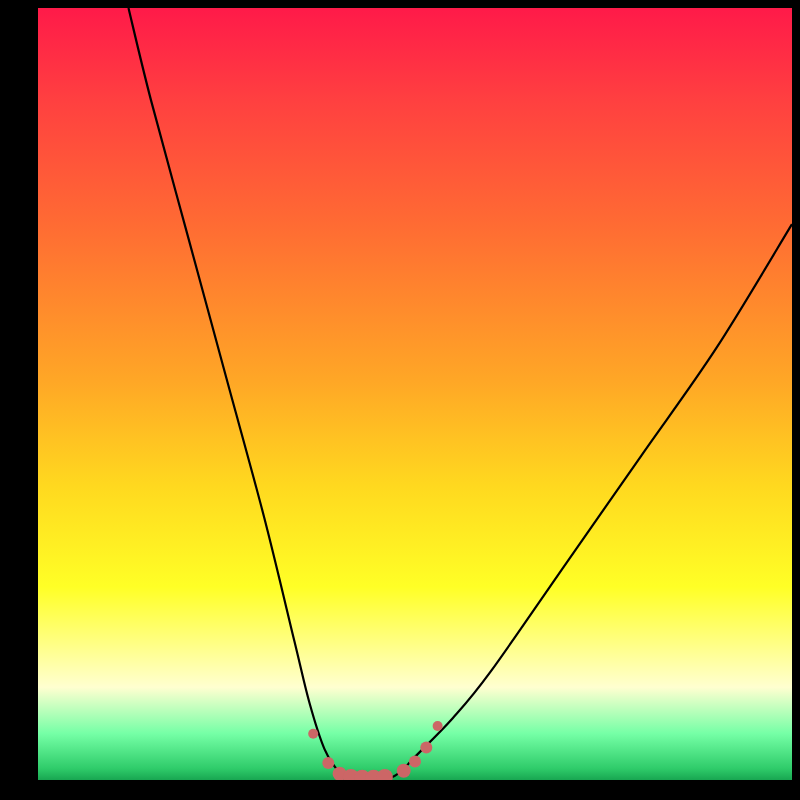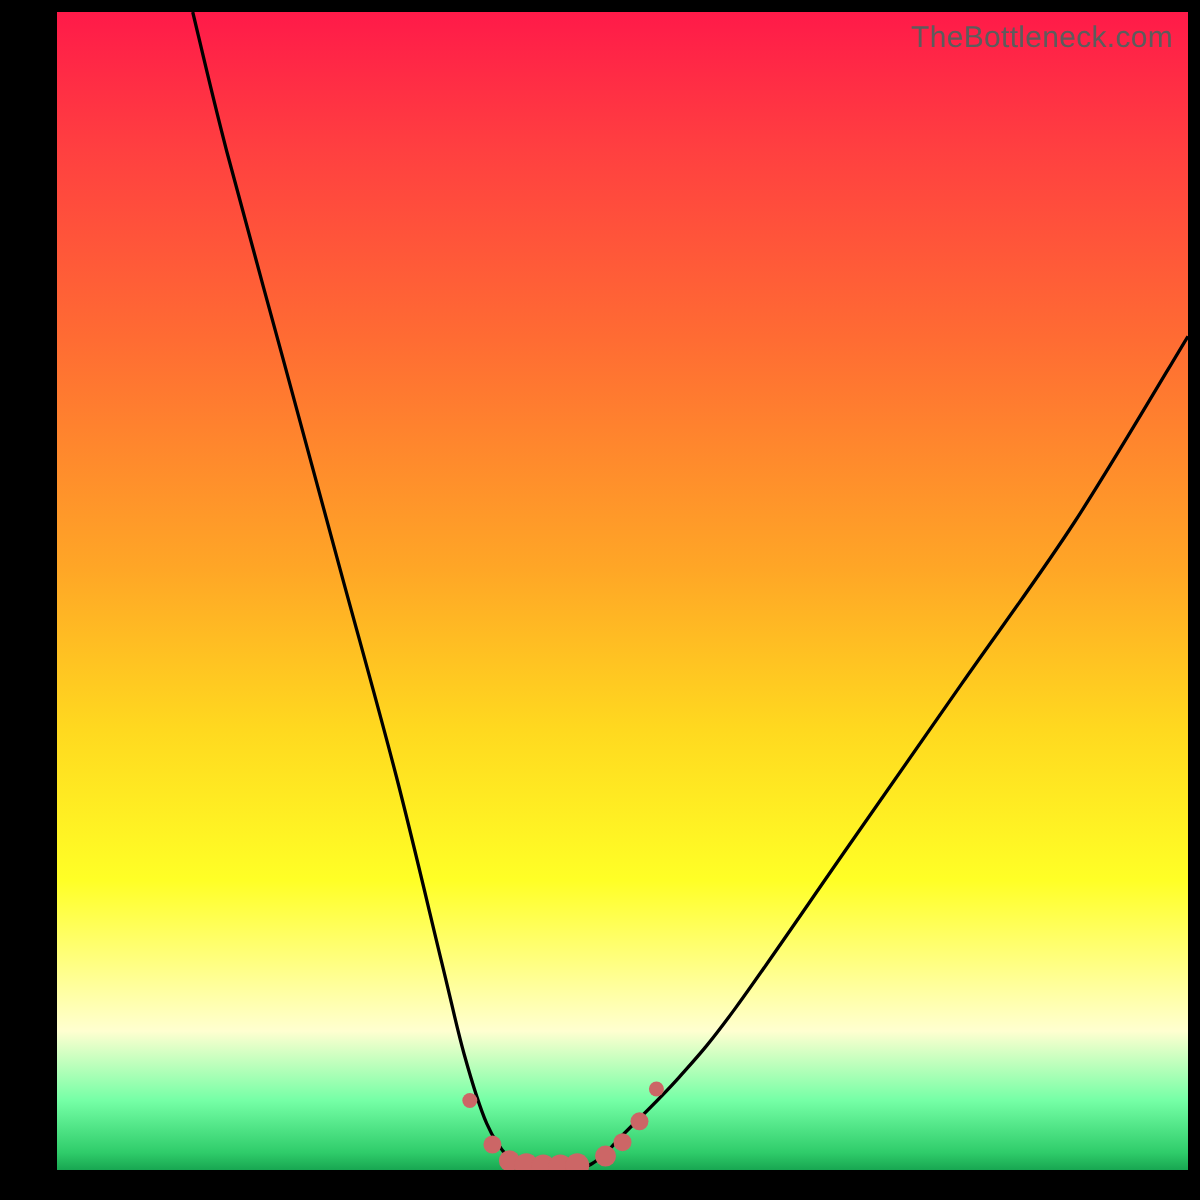--- a/index.html
+++ b/index.html
@@ -52,21 +52,20 @@
     left: 0; top: 0;
     width: 754px;
     height: 772px;
   }
 </style>
 </head>
 <body>
 
 <div class="frame">
   <div class="plot">
-    <div class="watermark">TheBottleneck.com</div>
     <svg class="curve" viewBox="0 0 754 772" preserveAspectRatio="none">
       <path fill="none" stroke="#000" stroke-width="2.2" d="M 90.47999999999999,0 C 94.24999999999999,15.439999999999998 103.04666666666665,54.039999999999985 113.1,92.63999999999999 C 123.15333333333334,131.23999999999998 138.23333333333335,185.28000000000003 150.8,231.60000000000002 C 163.36666666666667,277.92 175.93333333333334,324.24 188.5,370.56 C 201.06666666666666,416.88 214.89,465.7733333333333 226.2,509.52 C 237.51,553.2666666666667 248.82000000000002,602.16 256.36,633.04 C 263.90000000000003,663.92 266.41333333333336,676.7866666666666 271.44,694.8 C 276.46666666666664,712.8133333333333 281.49333333333334,729.54 286.52,741.12 C 291.5466666666666,752.7 296.5733333333334,759.1333333333333 301.6,764.28 C 306.62666666666667,769.4266666666666 311.65333333333336,770.7133333333334 316.68,772 C 321.70666666666665,773.2866666666666 326.73333333333335,772 331.76,772 C 336.78666666666663,772 341.8133333333334,773.2866666666666 346.84000000000003,772 C 351.8666666666667,770.7133333333334 356.8933333333333,768.14 361.91999999999996,764.28 C 366.9466666666666,760.42 368.2033333333333,757.8466666666667 377,748.84 C 385.7966666666667,739.8333333333334 402.1333333333334,724.3933333333333 414.70000000000005,710.24 C 427.2666666666667,696.0866666666667 433.55,689.6533333333333 452.4,663.92 C 471.24999999999994,638.1866666666666 502.66666666666663,591.8666666666666 527.8,555.8399999999999 C 552.9333333333333,519.8133333333333 578.0666666666667,483.78666666666663 603.2,447.76 C 628.3333333333334,411.73333333333335 653.4666666666667,378.28 678.6,339.67999999999995 C 703.7333333333333,301.0799999999999 741.4333333333334,236.74666666666664 754,216.15999999999997"></path>
       <g>
           <circle cx="275.21" cy="725.68" r="5" fill="#cc6666"></circle>
           <circle cx="290.29" cy="755.016" r="6" fill="#cc6666"></circle>
           <circle cx="301.6" cy="765.824" r="7" fill="#cc6666"></circle>
           <circle cx="312.90999999999997" cy="768.912" r="8" fill="#cc6666"></circle>
           <circle cx="324.21999999999997" cy="769.684" r="8" fill="#cc6666"></circle>
           <circle cx="335.53000000000003" cy="769.684" r="8" fill="#cc6666"></circle>
           <circle cx="346.84000000000003" cy="768.912" r="8" fill="#cc6666"></circle>

